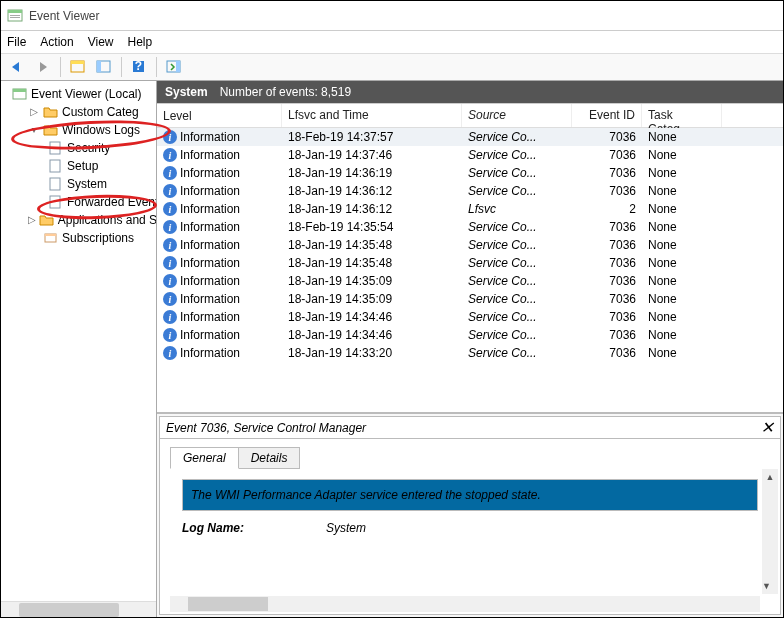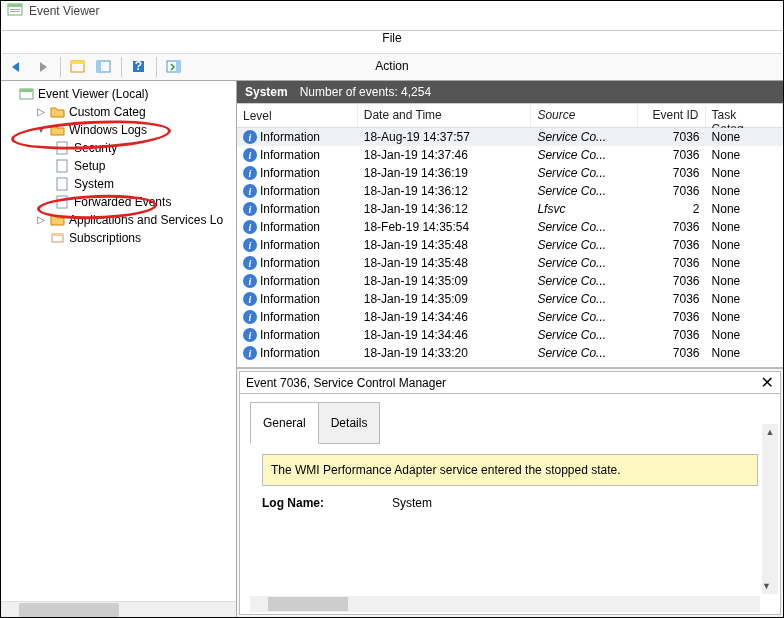--- a/index.html
+++ b/index.html
@@ -1,30 +1,30 @@
 <!DOCTYPE html>
 <html><head>
 <meta charset="utf-8">
 <style>
 * { box-sizing: border-box; margin: 0; padding: 0; font-family: "Segoe UI", Tahoma, sans-serif; font-size: 12px; }
 body { width: 784px; height: 618px; background: #fff; border: 1px solid #000; overflow: hidden; position: relative; }
 
-.titlebar { height: 30px; border-bottom: 1px solid #ccc; display: flex; align-items: flex-end; padding: 12px 6px; gap: 6px; }
+.titlebar { height: 30px; border-bottom: 1px solid #ccc; display: flex; align-items: center; padding: 4px 6px; gap: 6px; }
 .titlebar .icon { width: 16px; height: 16px; }
 .titlebar .text { color: #444; }
 
-.menubar { height: 22px; display: flex; align-items: center; padding: 0 6px; gap: 14px; flex-direction: column; }
+.menubar { height: 22px; display: flex; align-items: center; padding: 0 6px; gap: 14px; }
 .menuitem { cursor: default; }
 
 .toolbar { height: 28px; border-top: 1px solid #ddd; border-bottom: 1px solid #aaa; display: flex; align-items: center; padding: 0 4px; gap: 2px; background: #f9f9f9; }
 .toolbtn { width: 24px; height: 22px; display: flex; align-items: center; justify-content: center; border: 1px solid transparent; }
 .sep { width: 1px; height: 20px; background: #ccc; margin: 0 3px; }
 
 .workspace { display: flex; height: calc(618px - 30px - 22px - 28px - 2px); }
-.nav { width: 236px; border-right: 1px solid #aaa; padding: 4px 2px 24px 16px; position: relative; overflow: hidden; }
+.nav { width: 156px; border-right: 1px solid #aaa; padding: 4px 2px 24px 9px; position: relative; overflow: hidden; }
 .tree { line-height: 18px; }
 .tnode { display: flex; align-items: center; gap: 3px; height: 18px; white-space: nowrap; padding-left: 2px; }
 .tnode .twisty { width:12px; display:inline-block; color:#666; text-align:center; font-size:10px; }
 .tnode .lbl { }
 .indent1 { padding-left: 18px; }
 .indent2 { padding-left: 38px; }
 .nav .hscroll { position:absolute; bottom:0; left:0; right:0; height:16px; background:#f0f0f0; border-top:1px solid #ddd; }
 .nav .hscroll .thumb { position:absolute; left:18px; width:100px; top:1px; height:14px; background:#cdcdcd; border-radius:2px; }
 
 .content { flex:1; display:flex; flex-direction:column; overflow:hidden; }
@@ -40,30 +40,30 @@
 .c-level { width:125px; display:flex; align-items:center; gap:3px; }
 .c-date  { width:180px; }
 .c-src   { width:110px;font-style:italic; }
 .c-eid   { width:70px; text-align:right; padding-right:10px; }
 .c-task  { width:80px; }
 
 .info-icon { width:14px; height:14px; border-radius:50%; background:#3a7bd5; color:#fff; display:inline-flex; align-items:center; justify-content:center; font-style:italic; font-family:Georgia,serif; font-size:10px; font-weight:bold; }
 
 .gbody { overflow-y: scroll; overflow-x:auto; flex:1; }
 
-.detail { border-top:2px solid #bbb; height:250px; display:flex; background:#f7f7f7; }
+.detail { border-top:2px solid #bbb; height:205px; display:flex; background:#f7f7f7;font-style:italic; }
 .detailinner { flex:1; margin:2px; border:1px solid #bbb; background:#fff; position:relative; display:flex; flex-direction:column; }
 .detailhead { height:22px; border-bottom:1px solid #bbb; display:flex; align-items:center; padding:0 6px; justify-content:space-between; }
 .detailhead .close { font-size:16px; cursor:default; }
 .dbody { flex:1; padding:8px 10px; overflow:hidden; position:relative; }
 .tabs { display:flex; gap:0; margin-bottom:10px; }
-.tab { padding:13px 12px; border:1px solid #bbb; background:#f0f0f0; margin-right:-1px;text-align:center; }
+.tab { padding:3px 12px; border:1px solid #bbb; background:#f0f0f0; margin-right:-1px;text-align:center; }
 .tab.active { background:#fff; border-bottom-color:#fff; position:relative; z-index:2; }
-.msgbox { border:1px solid #bbb; padding:8px; margin:0 12px 10px 12px; position:relative; z-index:1; background:#fef9c3; }
-.kv { display:flex; margin:4px 12px; gap:40px; }
+.msgbox { border:1px solid #bbb; padding:8px; margin:0 12px 10px 12px; position:relative; z-index:1; background:#0369a1; }
+.kv { display:flex; margin:4px 12px; gap:54px; }
 .kv .k { width:90px; font-weight:600; }
 .dbody .vscroll { position:absolute; right:2px; top:30px; bottom:20px; width:16px; background:#f0f0f0; }
 .dbody .vscroll .up,.dbody .vscroll .dn { height:16px; text-align:center; font-size:9px; color:#555; line-height:16px; }
 .dbody .hscroll2 { position:absolute; left:10px; right:20px; bottom:2px; height:16px; background:#f0f0f0; }
 .dbody .hscroll2 .thumb { position:absolute; left:18px; width:80px; top:1px; height:14px; background:#cdcdcd; }
 
 .circle-annot { position:absolute; border:3px solid #d22; border-radius:50%/50%; pointer-events:none; }
 .circle1 { left:10px; top:120px; width:160px; height:28px; transform:rotate(-3deg); }
 .circle2 { left:36px; top:194px; width:120px; height:24px; transform:rotate(-2deg); }
 
@@ -216,38 +216,38 @@
       </div>
     </div>
     <div class="hscroll">
         <div class="thumb"></div>
       </div>
   </div>
 
   <div class="content">
     <div class="contextbar">
       <b>System</b>
-      <span>Number of events: 4,254</span>
+      <span>Number of events: 8,519</span>
     </div>
 
     <div class="grid">
       <div class="ghead">
         <div class="cell c-level">Level</div>
-        <div class="cell c-date">Date and Time</div>
+        <div class="cell c-date">Lfsvc and Time</div>
         <div class="cell c-src">Source</div>
         <div class="cell c-eid" style="text-align:right">Event ID</div>
         <div class="cell c-task">Task Categ...</div>
       </div>
       <div class="gbody" id="gbody">
           <div class="grow sel">
             <div class="cell c-level">
               <span class="info-icon">i</span>
               <span>Information</span>
             </div>
-            <div class="cell c-date">18-Aug-19 14:37:57</div>
+            <div class="cell c-date">18-Feb-19 14:37:57</div>
             <div class="cell c-src">Service Co...</div>
             <div class="cell c-eid">7036</div>
             <div class="cell c-task">None</div>
           </div>
           <div class="grow">
             <div class="cell c-level">
               <span class="info-icon">i</span>
               <span>Information</span>
             </div>
             <div class="cell c-date">18-Jan-19 14:37:46</div>

